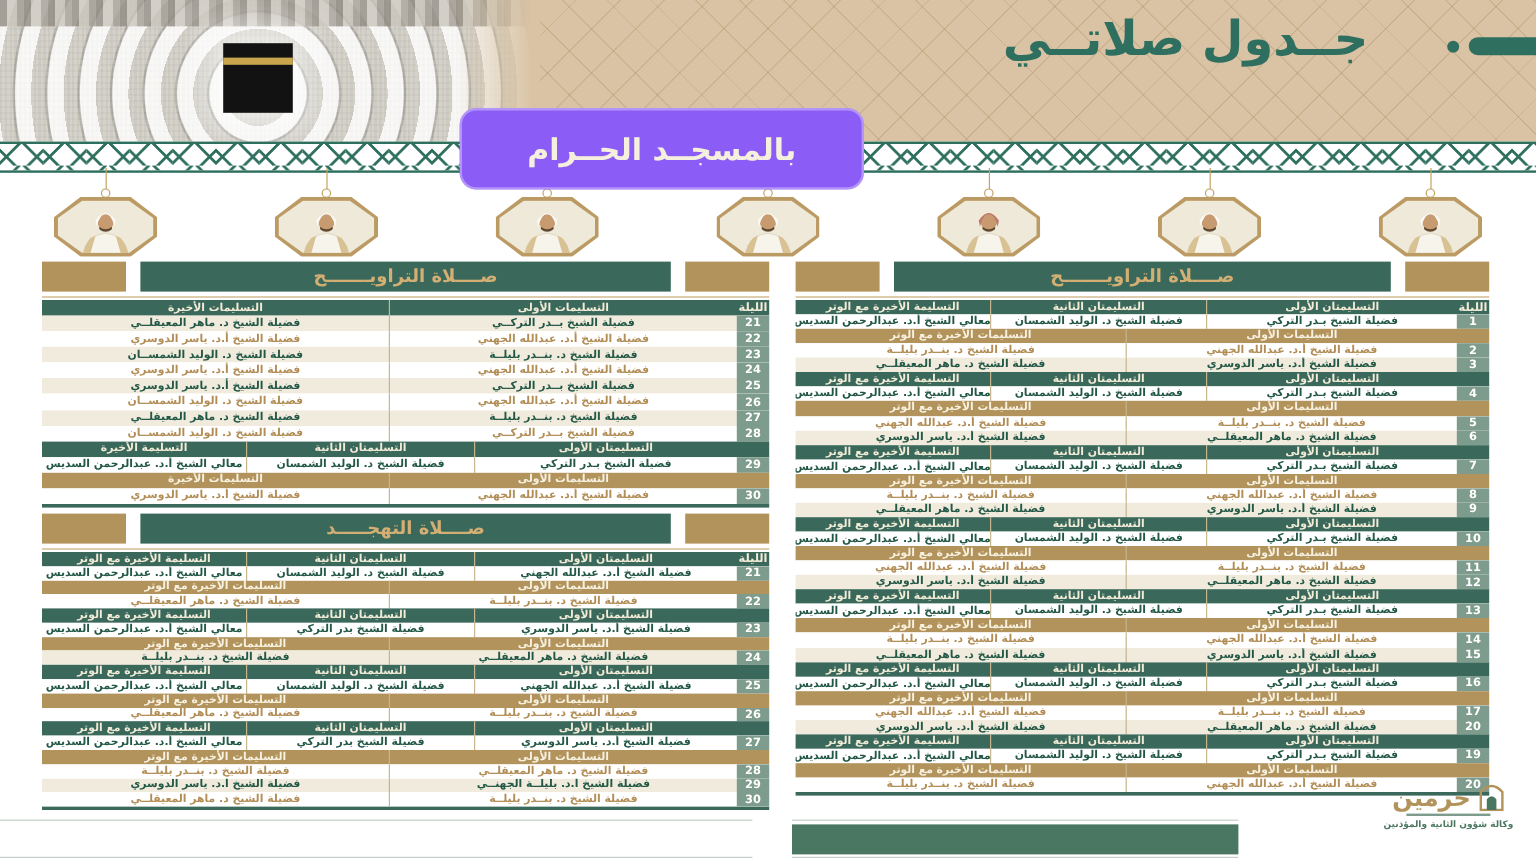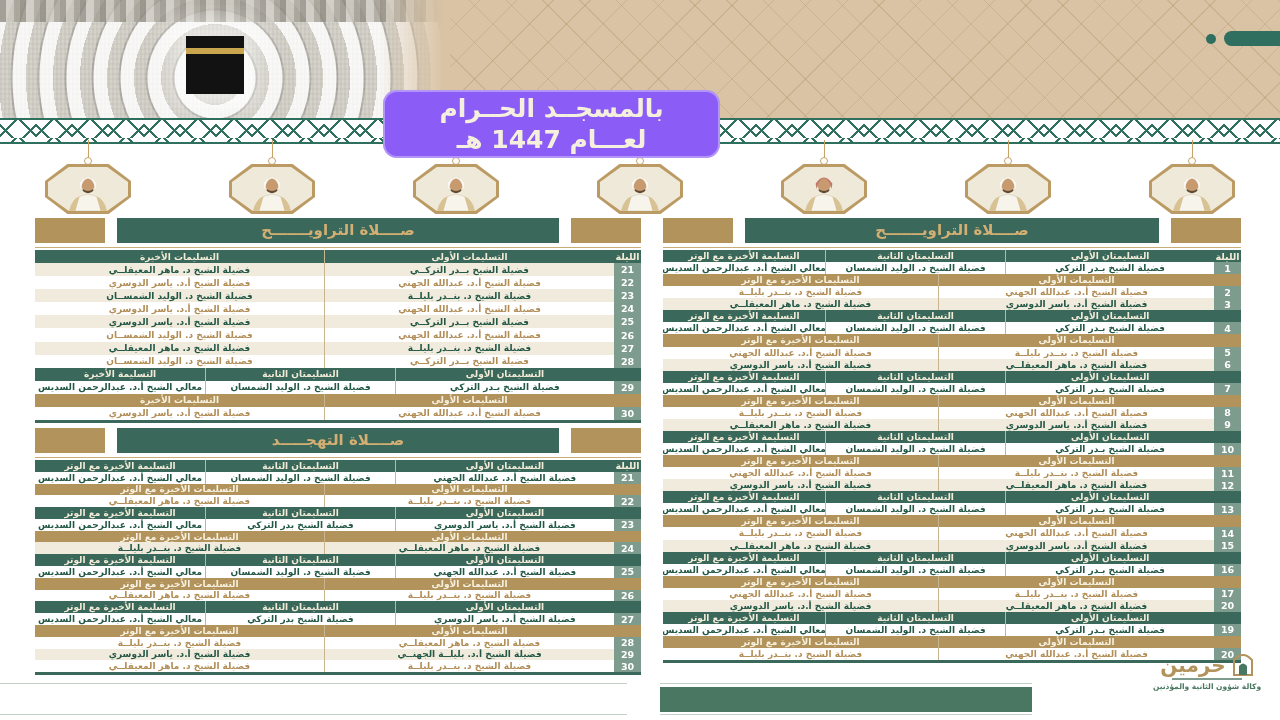--- a/index.html
+++ b/index.html
@@ -88,29 +88,29 @@
   <div class="hdr"></div>
   <div class="photo">
     <div class="arcade"></div>
     <div class="kaaba">
       <div class="kiswa"></div>
     </div>
   </div>
   <div class="photofade"></div>
 
   <div class="title" dir="rtl">
+    <div>جــدول صلاتــي</div>
   </div>
   <div class="title-dash"></div>
   <div class="title-dot"></div>
 
   <div class="strip"></div>
 
   <div class="badge">
     <div>بالمسجــد الحــرام</div>
-    <div>لعـــام 1447 هـ</div>
   </div>
 
   <div id="portraits">
       <div class="string" style="left: 87.5px;"></div>
       <div class="knot" style="left: 84px;"></div>
       <div class="pframe" style="left: 45px;">
         <div class="pinner">
           <svg viewBox="0 0 48 40" width="62" height="42">
             <path d="M6 40 Q9 26 24 24 Q39 26 42 40 Z" fill="#f7f4ec" stroke="#d9cfb9" stroke-width="0.6"></path>
             <path d="M6 40 Q9 28 16 26 L12 40 Z" fill="#d8c294"></path>

